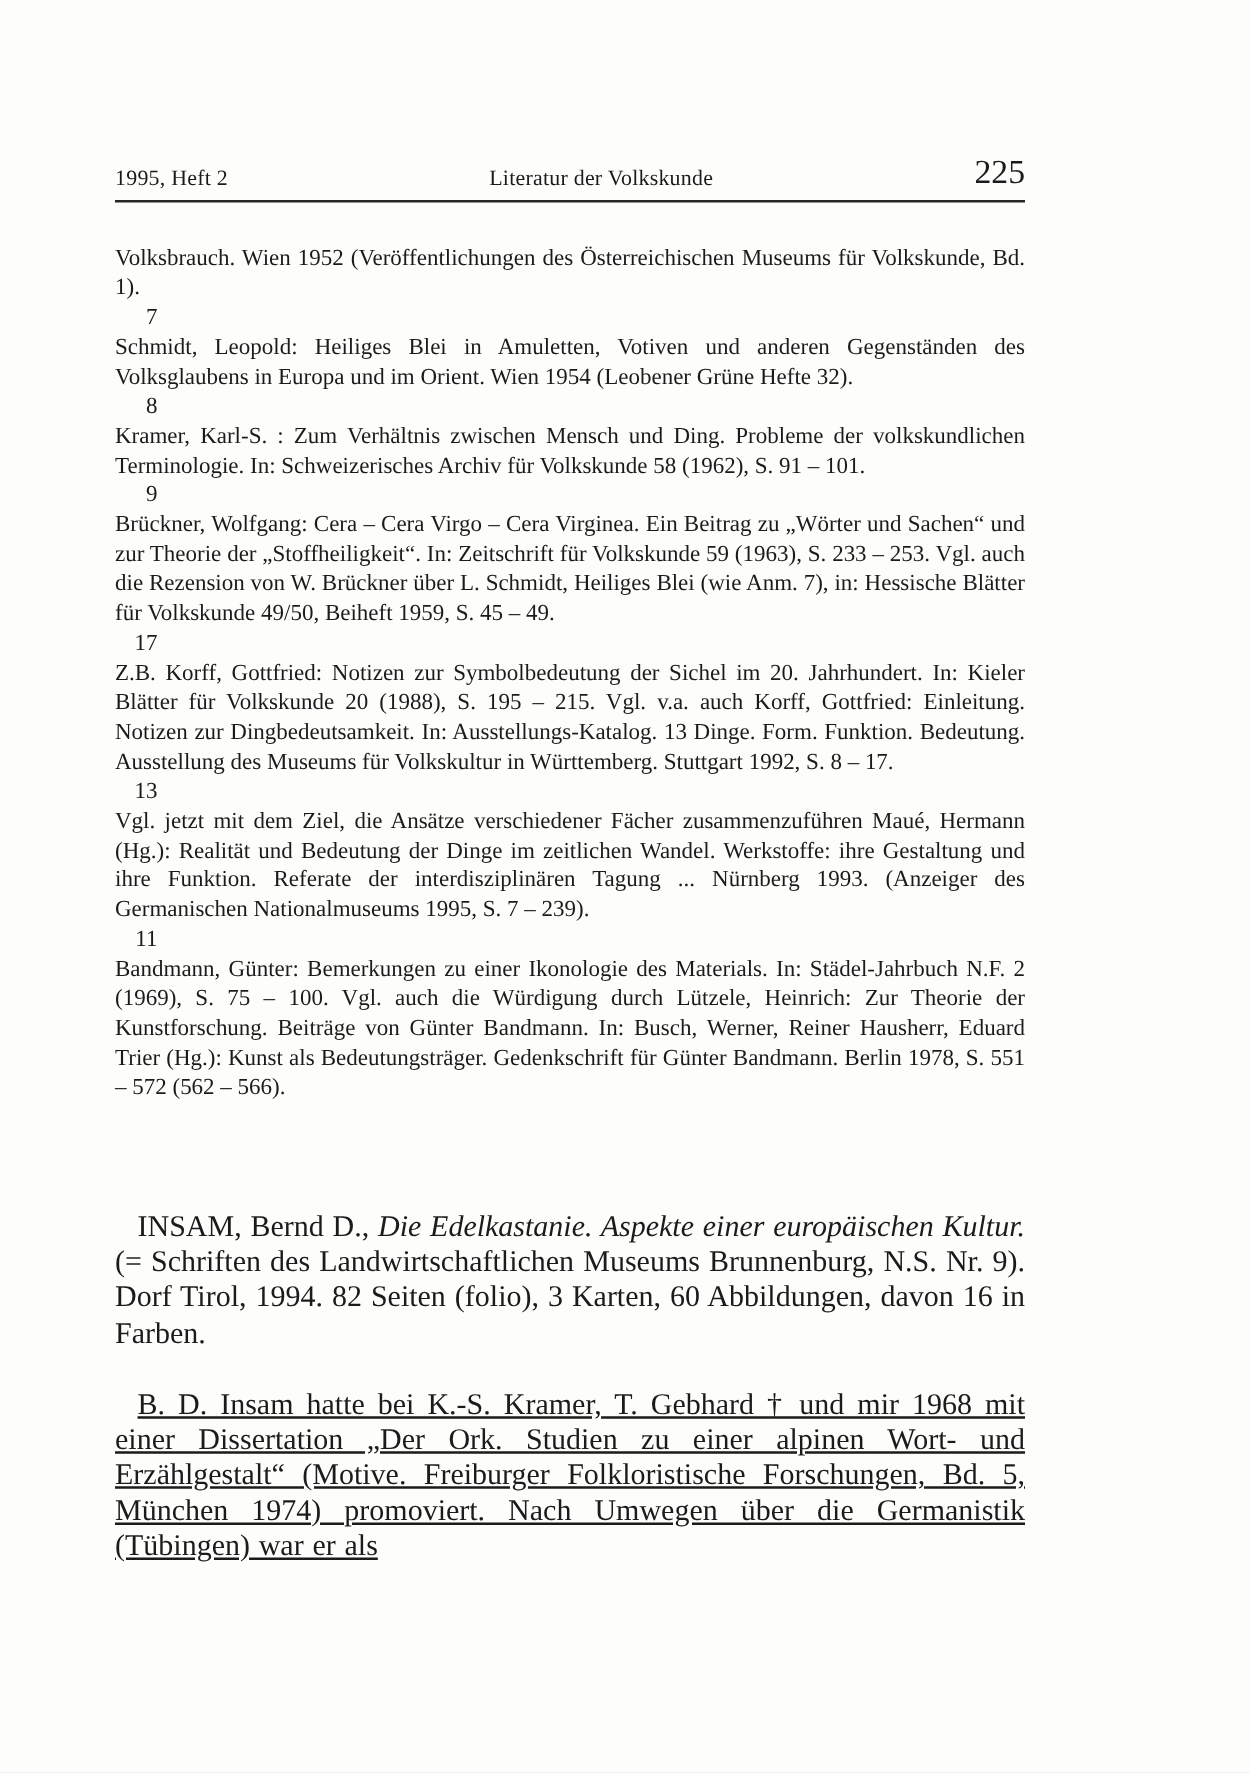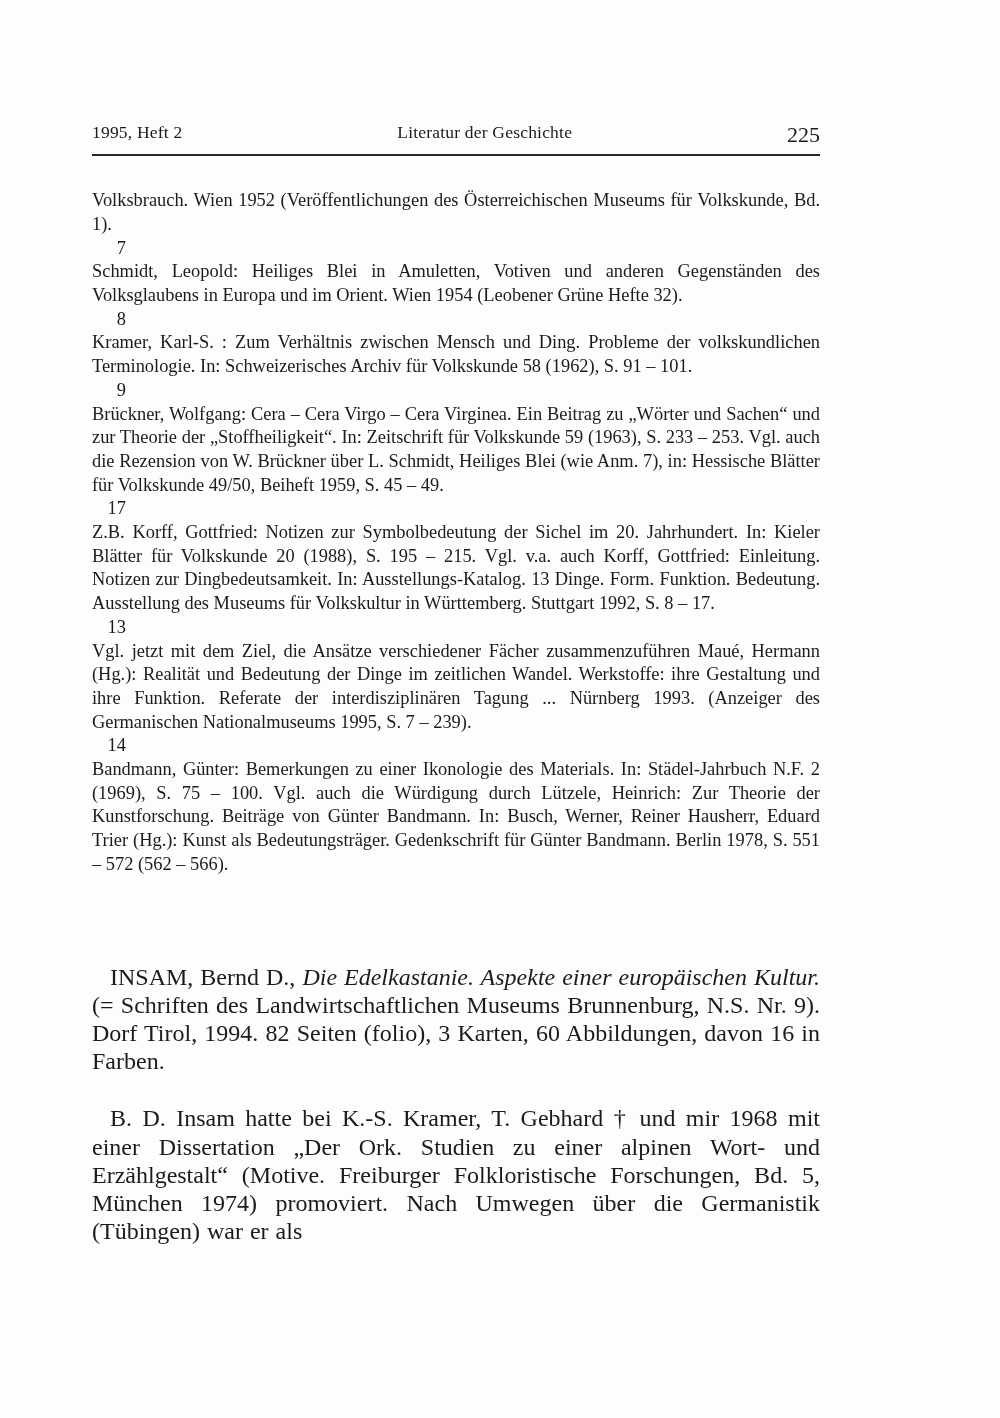--- a/index.html
+++ b/index.html
@@ -14,27 +14,27 @@
     margin: 0 auto;
     background: var(--paper, #fdfdfb);
     color: var(--ink, #1b1b1b);
     box-sizing: border-box;
     padding: 123px 180px 40px 92px;
     font-family: "Liberation Serif", "DejaVu Serif", serif;
     overflow: hidden;
   }
   .page-header {
     display: flex;
-    align-items: flex-start;
+    align-items: flex-end;
     font-size: 17.5px;
     line-height: 1.1;
   }
   .header-issue   { flex: none; letter-spacing: 0.2px; }
   .header-running { flex: 1; text-align: center; letter-spacing: 0.2px; }
-  .header-pageno  { flex: none; font-size: 22px; }
+  .header-pageno  { flex: none; font-size: 27px; }
   .header-rule {
     border: 0;
     border-top: 2.5px solid #262626;
     margin: 7px 0 0 0;
   }
 
   .footnotes {
     list-style: none;
     margin: 33px 0 0 0;
     padding: 0;
@@ -66,31 +66,32 @@
     font-size: 24px;
     line-height: 28.2px;
     text-align: justify;
     text-indent: 18px;
     hyphens: auto;
     -webkit-hyphens: auto;
     word-spacing: 1px;
   }
   .review-para {
     margin-top: 29px;
+    text-decoration: underline;
   }
   .italic { font-style: italic; }
 </style>
 </head>
 <body>
 
 <div class="page" style="--paper: #fdfdfb; --ink: #1b1b1b;">
 
   <header class="page-header">
     <span class="header-issue">1995, Heft 2</span>
-    <span class="header-running">Literatur der Geschichte</span>
+    <span class="header-running">Literatur der Volkskunde</span>
     <span class="header-pageno">225</span>
   </header>
   <hr class="header-rule">
 
   <ol class="footnotes">
     <li class="footnote">
       <span class="fn-num"></span>
       <span class="fn-text">Volksbrauch. Wien 1952 (Veröffentlichungen des Österreichischen Museums für Volkskunde, Bd. 1).</span>
     </li>
 
@@ -115,21 +116,21 @@
       <span class="fn-text">Z.B. Korff, Gottfried: Notizen zur Symbolbedeutung der Sichel im 20. Jahrhundert. In: Kieler Blätter für Volkskunde 20 (1988), S. 195 – 215. Vgl. v.a. auch Korff, Gottfried: Einleitung. Notizen zur Dingbedeutsamkeit. In: Ausstellungs-Katalog. 13 Dinge. Form. Funktion. Bedeutung. Ausstellung des Museums für Volkskultur in Württemberg. Stuttgart 1992, S. 8 – 17.</span>
     </li>
 
 
     <li class="footnote">
       <span class="fn-num">13</span>
       <span class="fn-text">Vgl. jetzt mit dem Ziel, die Ansätze verschiedener Fächer zusammenzuführen Maué, Hermann (Hg.): Realität und Bedeutung der Dinge im zeitlichen Wandel. Werkstoffe: ihre Gestaltung und ihre Funktion. Referate der interdisziplinären Tagung ... Nürnberg 1993. (Anzeiger des Germanischen Nationalmuseums 1995, S. 7 – 239).</span>
     </li>
 
     <li class="footnote">
-      <span class="fn-num">14</span>
+      <span class="fn-num">11</span>
       <span class="fn-text">Bandmann, Günter: Bemerkungen zu einer Ikonologie des Materials. In: Städel-Jahrbuch N.F. 2 (1969), S. 75 – 100. Vgl. auch die Würdigung durch Lützele, Heinrich: Zur Theorie der Kunstforschung. Beiträge von Günter Bandmann. In: Busch, Werner, Reiner Hausherr, Eduard Trier (Hg.): Kunst als Bedeutungsträger. Gedenkschrift für Günter Bandmann. Berlin 1978, S. 551 – 572 (562 – 566).</span>
     </li>
   </ol>
 
   <section class="review">
     <p class="review-head"><span>INSAM, Bernd D., </span><span class="italic">Die Edelkastanie. Aspekte einer europäischen Kultur.</span><span> (= Schriften des Landwirtschaftlichen Museums Brunnenburg, N.S. Nr. 9). Dorf Tirol, 1994. 82 Seiten (folio), 3 Karten, 60 Abbildungen, davon 16 in Farben.</span></p>
     <p class="review-para">B. D. Insam hatte bei K.-S. Kramer, T. Gebhard † und mir 1968 mit einer Dissertation „Der Ork. Studien zu einer alpinen Wort- und Erzählgestalt“ (Motive. Freiburger Folkloristische Forschungen, Bd. 5, München 1974) promoviert. Nach Umwegen über die Germanistik (Tübingen) war er als</p>
   </section>
 
 </div>

